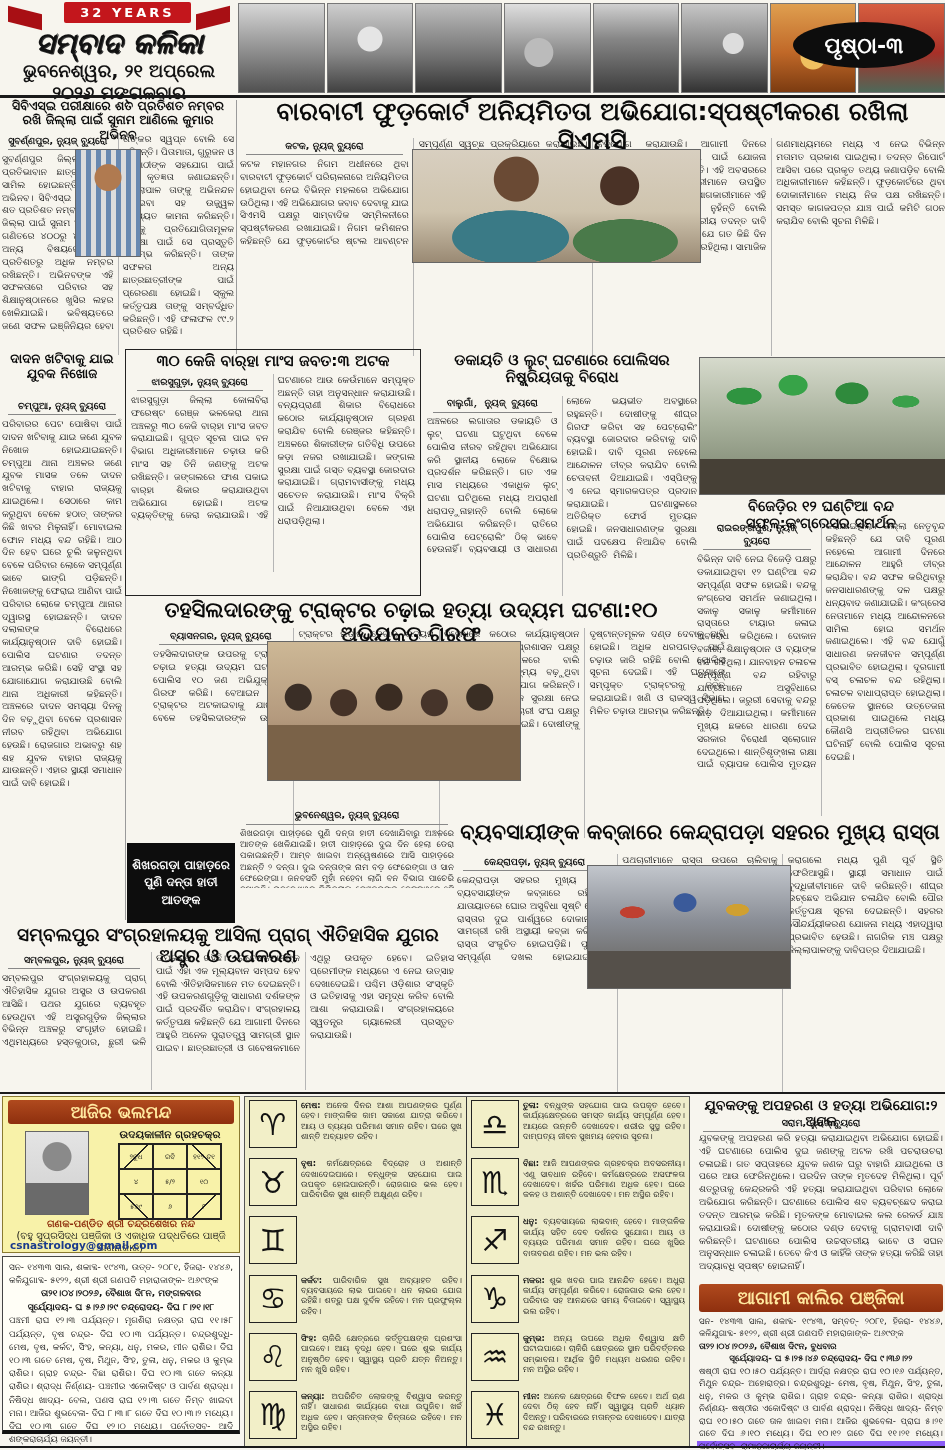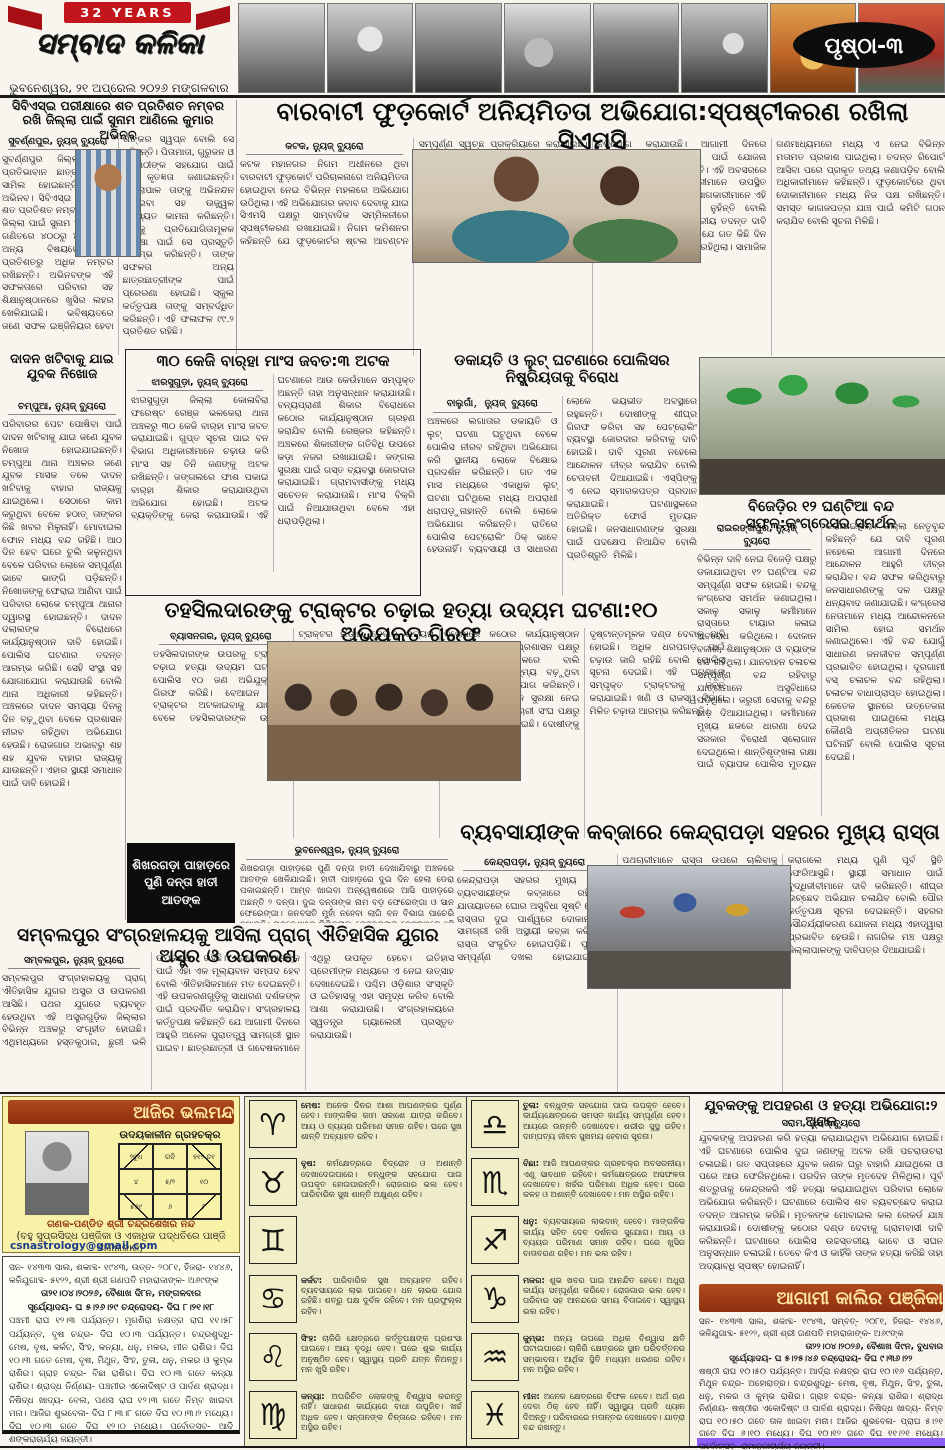--- a/index.html
+++ b/index.html
@@ -9,21 +9,21 @@
   
   #mast-left{left:4px;top:2px;width:230px;height:92px;text-align:center;}
   .ribbon{position:relative;height:24px;margin:0 30px;}
   .rib-band{display:inline-block;background:#c3161c;color:#fff;font-weight:bold;font-size:13px;
             letter-spacing:3px;padding:3px 16px;border-radius:2px;margin-left:17px;}
   .rib-tail{position:absolute;top:8px;width:34px;height:16px;background:#a80f14;}
   .rib-tail.l{left:-26px;transform:skewY(14deg);}
   .rib-tail.r{right:-26px;transform:skewY(-14deg);}
   .logo{font-size:29px;font-weight:bold;font-style:italic;line-height:1.1;margin-top:2px;
         text-shadow:1px 1px 0 #333;}
-  .mast-date{font-size:12px;font-weight:normal;margin-top:21px;}
+  .mast-date{font-size:18px;font-weight:bold;margin-top:0;}
   #collage{left:238px;top:3px;width:707px;height:90px;display:flex;gap:2px;}
   #collage .cp{flex:1 1 auto;box-shadow:inset 0 0 0 1px #777;}
   .cp1{background:linear-gradient(180deg,#d8d8d8,#9a9a9a 45%,#4f4f4f);}
   .cp2{background:radial-gradient(circle at 50% 40%,#e5e5e5 0 12px,transparent 13px),linear-gradient(180deg,#cfcfcf,#8a8a8a 55%,#3f3f3f);}
   .cp3{background:linear-gradient(180deg,#bfbfbf,#707070 60%,#333);}
   .cp4{background:radial-gradient(circle at 40% 55%,#bbb 0 14px,transparent 15px),linear-gradient(180deg,#e0e0e0,#949494 50%,#484848);}
   .cp5{background:linear-gradient(180deg,#d2d2d2,#868686 40%,#3c3c3c);}
   .cp6{background:radial-gradient(circle at 60% 45%,#ddd 0 10px,transparent 11px),linear-gradient(180deg,#c8c8c8,#7c7c7c 55%,#303030);}
   .cp7{background:radial-gradient(circle at 50% 60%,#f0c060 0 12px,transparent 13px),linear-gradient(180deg,#e0a050,#c06828 55%,#7a3a10);}
   .cp8{background:radial-gradient(circle at 40% 50%,#e0d040 0 9px,transparent 10px),linear-gradient(180deg,#d86040,#a83028 55%,#4c6a5a);}
@@ -78,36 +78,36 @@
      background:radial-gradient(circle at 12% 40%,#3a2e26 0 13px,transparent 14px),
      radial-gradient(circle at 30% 44%,#443227 0 13px,transparent 14px),
      radial-gradient(circle at 48% 40%,#3a2c22 0 13px,transparent 14px),
      radial-gradient(circle at 66% 44%,#46342a 0 13px,transparent 14px),
      radial-gradient(circle at 84% 40%,#3a2e24 0 13px,transparent 14px),
      linear-gradient(0deg,#7a6248 0 40%,transparent 40%),
      linear-gradient(180deg,#cdb896,#b49a7e 55%,#8a6a4e);}
   #art-eleph-box{left:127px;top:843px;width:108px;height:80px;background:#0d0d0d;color:#fff;
      display:flex;align-items:center;justify-content:center;text-align:center;
      font-weight:bold;font-size:12px;line-height:1.45;padding:2px;box-sizing:border-box;}
-  #art-eleph-b{left:240px;top:843px;width:214px;height:80px;}
+  #art-eleph-b{left:240px;top:808px;width:214px;height:80px;}
   #art-eleph-b .body{font-size:8.6px;line-height:1.32;}
   #art-kendra-h{left:455px;top:820px;width:490px;height:30px;font-size:21px;}
   #art-kendra-b{left:457px;top:854px;width:486px;height:238px;}
   #ph-street{left:588px;top:866px;width:202px;height:122px;
      background:radial-gradient(ellipse at 22% 38%,#c04030 0 12px,transparent 13px),
      radial-gradient(ellipse at 48% 30%,#3a5a9a 0 11px,transparent 12px),
      radial-gradient(ellipse at 74% 36%,#d0a030 0 11px,transparent 12px),
      linear-gradient(0deg,#55504a 0 30%,transparent 30%),
      linear-gradient(180deg,#c2c6cc,#8a8e96 45%,#5e5a52);}
   #art-samb-h{left:2px;top:924px;width:452px;height:24px;font-size:18.5px;}
   #art-samb-b{left:2px;top:952px;width:452px;height:138px;}
   
   #horo-box{left:2px;top:1096px;width:238px;height:157px;background:#f8f2a9;border:1px solid #8a7a30;box-sizing:border-box;}
   .maroon-head{background:linear-gradient(#b04a1e,#8e2f0e);color:#ffe9a0;font-weight:bold;
-     text-align:right;border-radius:3px;}
+     text-align:center;border-radius:3px;}
   #horo-title{margin:3px 5px;font-size:17px;padding:2px 0;}
   #ph-astro{left:26px;top:1132px;width:62px;height:82px;
      background:radial-gradient(circle at 50% 30%,#8a8a8a 0 14px,transparent 15px),
      linear-gradient(0deg,#6a6a6a 0 38%,transparent 38%),
      linear-gradient(180deg,#e4e4e4,#cfcfcf);box-shadow:0 0 0 1px #666;}
   #horo-chart-title{left:104px;top:1128px;width:132px;font-size:10.5px;font-weight:bold;text-align:center;}
   #horo-grid{left:118px;top:1143px;width:102px;height:75px;display:grid;
      grid-template-columns:1fr 1fr 1fr;grid-template-rows:1fr 1fr 1fr;
      border:1px solid #222;background:#f8f2a9;}
   #horo-grid div{border:0.5px solid #222;font-size:7px;display:flex;align-items:center;justify-content:center;text-align:center;}
@@ -127,21 +127,21 @@
   .zcell.lft{border-right:1.5px solid #333;}
   .zicon{flex:0 0 46px;width:46px;height:46px;border:1px solid #222;background:#f2efc8;
      display:flex;align-items:center;justify-content:center;font-size:30px;color:#111;}
   .ztext{font-size:8.2px;line-height:1.27;text-align:justify;}
   .zname{font-weight:bold;}
   
   #art-kid-h{left:697px;top:1097px;width:248px;height:18px;font-size:14px;}
   #art-kid-dl{left:697px;top:1116px;width:248px;}
   #art-kid-b{left:699px;top:1132px;width:244px;height:148px;}
   #panjika-box{left:697px;top:1284px;width:248px;height:162px;box-sizing:border-box;
-     border-bottom:8px solid #8b5cf6;padding:0 2px;}
+     border-bottom:5px solid #8b5cf6;padding:0 2px;}
   #panjika-title{font-size:18px;padding:3px 0;margin-bottom:3px;}
   .pj{font-size:8.6px;line-height:1.45;text-align:justify;}
 </style>
 </head>
 <body>
 
 <div id="page">
 
   <div class="abs" id="mast-left">
     <div class="ribbon">
@@ -334,19 +334,19 @@
   <div class="abs" id="art-kid-dl">
       <span class="dl">ସରାମ, ନ୍ୟୁଜ୍ ବ୍ୟୁରୋ</span>
     </div>
   <div class="abs" id="art-kid-b">
     <div class="body">ଯୁବକଙ୍କୁ ଅପହରଣ କରି ହତ୍ୟା କରାଯାଇଥିବା ଅଭିଯୋଗ ହୋଇଛି। ଏହି ଘଟଣାରେ ପୋଲିସ ଦୁଇ ଜଣଙ୍କୁ ଅଟକ ରଖି ପଚରାଉଚରା ଚଳାଇଛି। ଗତ ସପ୍ତାହରେ ଯୁବକ ଜଣକ ଘରୁ ବାହାରି ଯାଇଥିଲେ ଓ ପରେ ଆଉ ଫେରିନଥିଲେ। ପରଦିନ ତାଙ୍କ ମୃତଦେହ ମିଳିଥିଲା। ପୂର୍ବ ଶତ୍ରୁତାକୁ କେନ୍ଦ୍ରକରି ଏହି ହତ୍ୟା କରାଯାଇଥିବା ପରିବାର ଲୋକେ ଅଭିଯୋଗ କରିଛନ୍ତି। ଘଟଣାରେ ପୋଲିସ ଶବ ବ୍ୟବଚ୍ଛେଦ କରାଇ ତଦନ୍ତ ଆରମ୍ଭ କରିଛି। ମୃତକଙ୍କ ମୋବାଇଲ କଲ ରେକର୍ଡ ଯାଞ୍ଚ କରାଯାଉଛି। ଦୋଷୀଙ୍କୁ କଠୋର ଦଣ୍ଡ ଦେବାକୁ ଗ୍ରାମବାସୀ ଦାବି କରିଛନ୍ତି। ଘଟଣାରେ ପୋଲିସ ଉଚ୍ଚସ୍ତରୀୟ ଭାବେ ଓ ସଘନ ଅନୁସନ୍ଧାନ ଚଳାଇଛି। ତେବେ କିଏ ଓ କାହିଁକି ତାଙ୍କ ହତ୍ୟା କରିଛି ତାହା ଅଦ୍ୟାବଧି ସ୍ପଷ୍ଟ ହୋଇନାହିଁ।</div>
   </div>
 
   <div class="abs" id="panjika-box">
     <div class="maroon-head" id="panjika-title">ଆଗାମୀ କାଲିର ପଞ୍ଜିକା</div>
     <div class="pj">ସନ- ୧୪୩୩ ସାଲ, ଶକାବ୍ଦ- ୧୯୪୩, ସମ୍ବତ୍- ୨୦୮୧, ହିଜରା- ୧୪୪୬, କଳିଯୁଗାବ୍ଦ- ୫୧୨୨, ଶ୍ରୀ ଶ୍ରୀ ଗଣପତି ମହାରାଜାଙ୍କ- ଅ୬୯ଙ୍କ</div>
-    <div class="pj" style="font-weight:bold;text-align:right;">ତା୨୨।୦୪।୨୦୨୬, ବୈଶାଖ ଦି୯ନ, ବୁଧବାର</div>
+    <div class="pj" style="font-weight:bold;text-align:left;">ତା୨୨।୦୪।୨୦୨୬, ବୈଶାଖ ଦି୯ନ, ବୁଧବାର</div>
     <div class="pj" style="font-weight:bold;text-align:center;">ସୂର୍ଯ୍ୟୋଦୟ- ଘ ୫।୨୫।୪୬   ଚନ୍ଦ୍ରୋଦୟ- ଦିଘ ୯।୩୬।୨୨</div>
     <div class="pj">ଷଷ୍ଠୀ ରାଘ ୧୦।୫୦ ପର୍ଯ୍ୟନ୍ତ। ଆର୍ଦ୍ରା ନକ୍ଷତ୍ର ରାଘ ୧୦।୧୬ ପର୍ଯ୍ୟନ୍ତ, ମିଥୁନ ଚନ୍ଦ୍ର- ଅହୋରାତ୍ର। ଚନ୍ଦ୍ରଶୁଦ୍ଧି- ମେଷ, ବୃଷ, ମିଥୁନ, ସିଂହ, ତୁଳା, ଧନୁ, ମକର ଓ କୁମ୍ଭ ରାଶିର। ଗ୍ରାହ ଚନ୍ଦ୍ର- କନ୍ୟା ରାଶିର। ଶ୍ରାଦ୍ଧ ନିର୍ଣ୍ଣୟ- ଷଷ୍ଠୀର ଏକୋଦିଷ୍ଟ ଓ ପାର୍ବଣ ଶ୍ରାଦ୍ଧ। ନିଷିଦ୍ଧ ଖାଦ୍ୟ- ନିମ୍ବ ରାଘ ୧୦।୫୦ ଗତେ ତାଳ ଖାଇବା ମନା। ଆଜିର ଶୁଭବେଳା- ପ୍ରାଘ ୫।୨୧ ଗତେ ଦିଘ ୬।୧୦ ମଧ୍ୟେ। ଦିଘ ୧୦।୧୨ ଗତେ ଦିଘ ୧୧।୨୧ ମଧ୍ୟେ। ପର୍ବୋତ୍ସବ- ରାମାନୁଜାଚାର୍ଯ୍ୟ ଜୟନ୍ତୀ।</div>
   </div>
 
   <div class="abs hrule" style="left:0;top:1446px;width:945px;height:2px;"></div>
 </div>
 
 </body></html>

